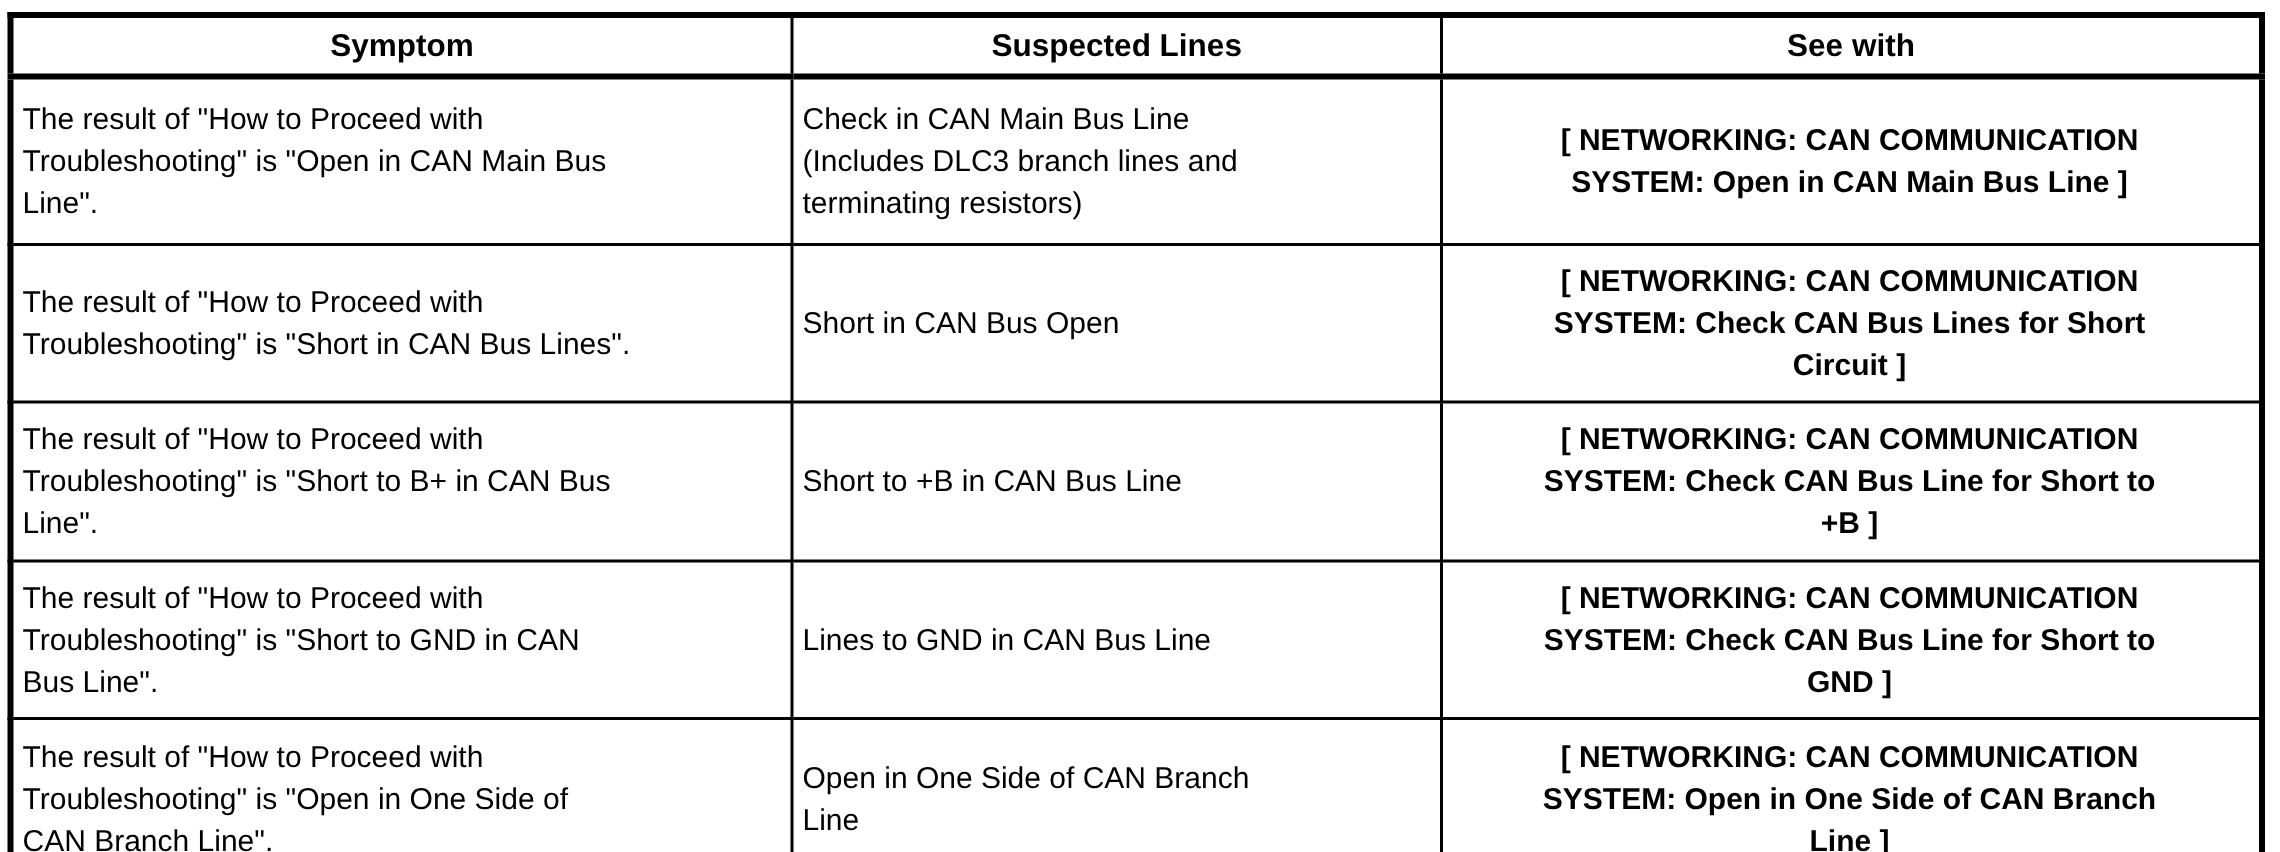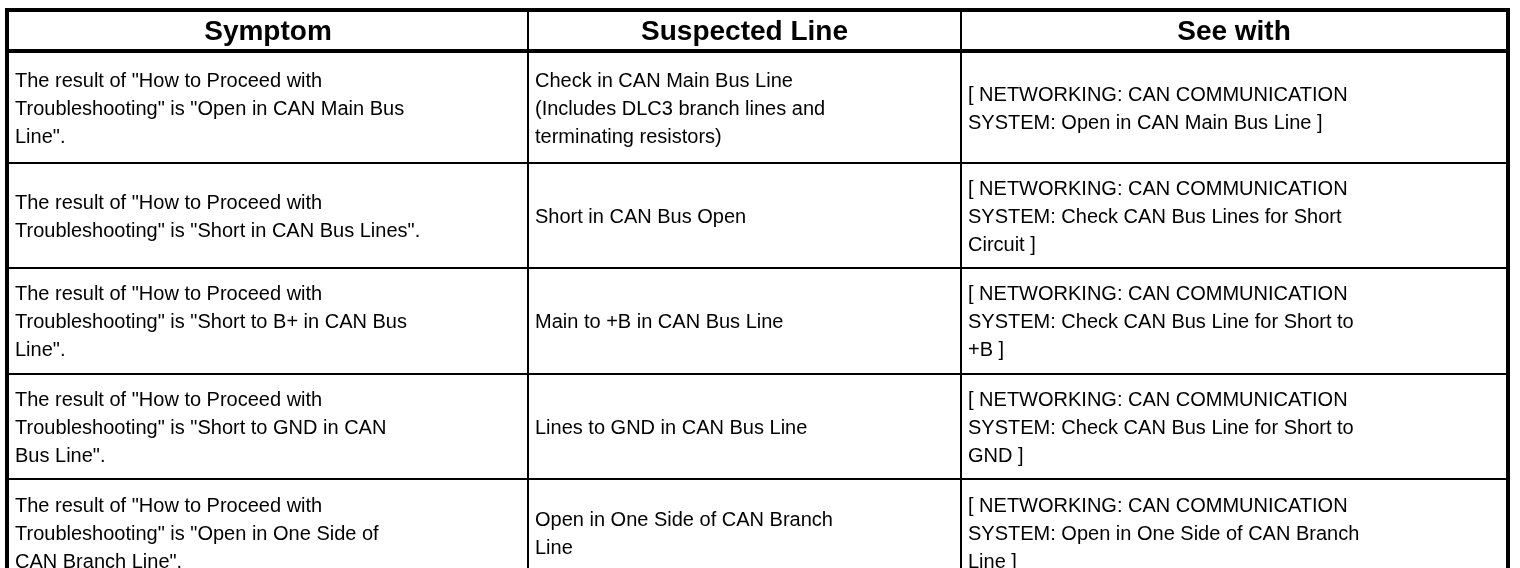--- a/index.html
+++ b/index.html
@@ -27,57 +27,57 @@
     table-layout: fixed;
     border: 4px solid #000000;
     background: #ffffff;
   }
   col.c-symptom  { width: 521px; }
   col.c-area     { width: 433px; }
   col.c-seepage  { width: 547px; }
   th {
     border: 2px solid #000000;
     border-bottom: 4px solid #000000;
-    font-size: 28px;
+    font-size: 21px;
     font-weight: bold;
     text-align: center;
     vertical-align: middle;
     height: 33px;
     padding: 2px 6px;
   }
   td {
     border: 2px solid #000000;
     font-size: 20px;
     line-height: 28px;
     vertical-align: middle;
     padding: 4px 8px 4px 6px;
     white-space: pre-line;
     overflow: hidden;
   }
-  td.see-page { font-weight: normal; }
+  td.see-page { font-weight: bold; text-align: center; }
   tr.r1 td { height: 101px; }
   tr.r2 td { height: 95px; }
   tr.r3 td { height: 96px; }
   tr.r4 td { height: 95px; }
   tr.r5 td { height: 97px; }
 </style>
 </head>
 <body>
 
 <div class="page">
   <table class="manual-table">
     <colgroup>
       <col class="c-symptom">
       <col class="c-area">
       <col class="c-seepage">
     </colgroup>
     <thead>
       <tr>
         <th>Symptom</th>
-        <th>Suspected Line</th>
+        <th>Suspected Lines</th>
         <th>See with</th>
       </tr>
     </thead>
     <tbody>
       <tr class="r1">
         <td>The result of "How to Proceed with
 Troubleshooting" is "Open in CAN Main Bus
 Line".</td>
         <td>Check in CAN Main Bus Line
 (Includes DLC3 branch lines and
@@ -90,21 +90,21 @@
 Troubleshooting" is "Short in CAN Bus Lines".</td>
         <td>Short in CAN Bus Open</td>
         <td class="see-page">[ NETWORKING: CAN COMMUNICATION
 SYSTEM: Check CAN Bus Lines for Short
 Circuit ]</td>
       </tr>
       <tr class="r3">
         <td>The result of "How to Proceed with
 Troubleshooting" is "Short to B+ in CAN Bus
 Line".</td>
-        <td>Main to +B in CAN Bus Line</td>
+        <td>Short to +B in CAN Bus Line</td>
         <td class="see-page">[ NETWORKING: CAN COMMUNICATION
 SYSTEM: Check CAN Bus Line for Short to
 +B ]</td>
       </tr>
       <tr class="r4">
         <td>The result of "How to Proceed with
 Troubleshooting" is "Short to GND in CAN
 Bus Line".</td>
         <td>Lines to GND in CAN Bus Line</td>
         <td class="see-page">[ NETWORKING: CAN COMMUNICATION

